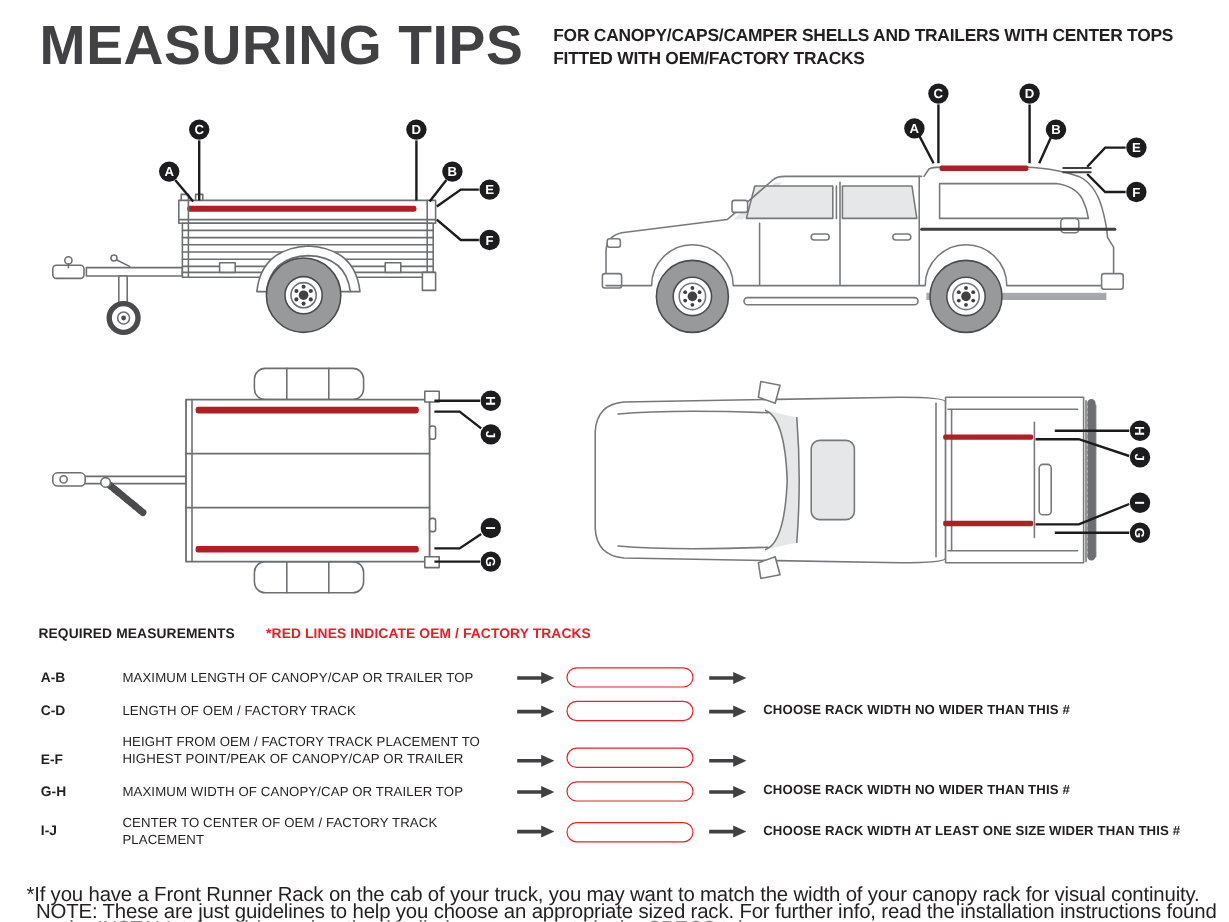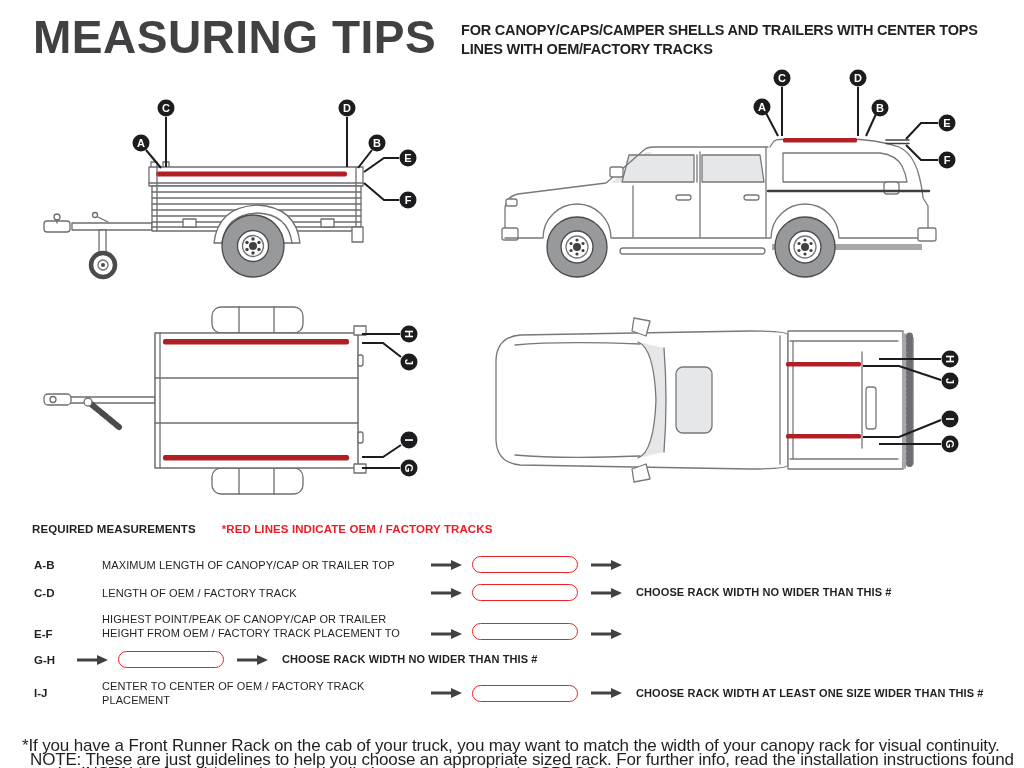--- a/index.html
+++ b/index.html
@@ -35,21 +35,21 @@
     left:22px;top:722px;width:990px;font-size:17px;line-height:14px;letter-spacing:-.15px;
     padding-left:8px;text-indent:-8px;
   }
 </style>
 </head>
 <body>
 
 <h1 class="abs title">MEASURING TIPS</h1>
 <div class="abs subtitle">
   <div>FOR CANOPY/CAPS/CAMPER SHELLS AND TRAILERS WITH CENTER TOPS</div>
-  <div>LINES WITH OEM/FACTORY TRACKS</div>
+  <div>FITTED WITH OEM/FACTORY TRACKS</div>
 </div>
 
 <svg class="abs diagram" width="1024" height="768" viewBox="0 0 1024 768">
 
   <g stroke="#6d6e71" stroke-width="1.3" fill="none" stroke-linecap="round" stroke-linejoin="round">
 
     <rect x="72" y="223" width="80" height="7" fill="#fff"></rect>
     <rect x="44" y="221" width="26" height="11" rx="3" fill="#fff"></rect>
     <circle cx="57" cy="217" r="3" fill="#fff"></circle>
     <line x1="57" y1="220" x2="57" y2="223"></line>
@@ -352,36 +352,37 @@
   <span class="arrow2"><svg width="32" height="12">
         <line x1="1" y1="6" x2="22" y2="6" stroke="#414042" stroke-width="3"></line>
         <polygon points="21,1 32,6 21,11" fill="#414042"></polygon>
       </svg></span>
   <span class="mguide"><span>CHOOSE RACK WIDTH NO WIDER THAN THIS #</span></span>
 </div>
 
 <div class="mrow multi" style="top:612px">
   <span class="mkey">E-F</span>
   <span class="mdesc">
+      <div>HEIGHT FROM OEM / FACTORY TRACK PLACEMENT TO</div>
       <div>HIGHEST POINT/PEAK OF CANOPY/CAP OR TRAILER</div>
-      <div>HEIGHT FROM OEM / FACTORY TRACK PLACEMENT TO</div>
     </span>
   <span class="arrow1"><svg width="32" height="12">
         <line x1="1" y1="6" x2="22" y2="6" stroke="#414042" stroke-width="3"></line>
         <polygon points="21,1 32,6 21,11" fill="#414042"></polygon>
       </svg></span>
   <span class="pill"></span>
   <span class="arrow2"><svg width="32" height="12">
         <line x1="1" y1="6" x2="22" y2="6" stroke="#414042" stroke-width="3"></line>
         <polygon points="21,1 32,6 21,11" fill="#414042"></polygon>
       </svg></span>
 </div>
 
 <div class="mrow" style="top:651px">
   <span class="mkey">G-H</span>
+  <span class="mdesc"><span>MAXIMUM WIDTH OF CANOPY/CAP OR TRAILER TOP</span></span>
   <span class="arrow1"><svg width="32" height="12">
         <line x1="1" y1="6" x2="22" y2="6" stroke="#414042" stroke-width="3"></line>
         <polygon points="21,1 32,6 21,11" fill="#414042"></polygon>
       </svg></span>
   <span class="pill"></span>
   <span class="arrow2"><svg width="32" height="12">
         <line x1="1" y1="6" x2="22" y2="6" stroke="#414042" stroke-width="3"></line>
         <polygon points="21,1 32,6 21,11" fill="#414042"></polygon>
       </svg></span>
   <span class="mguide"><span>CHOOSE RACK WIDTH NO WIDER THAN THIS #</span></span>

